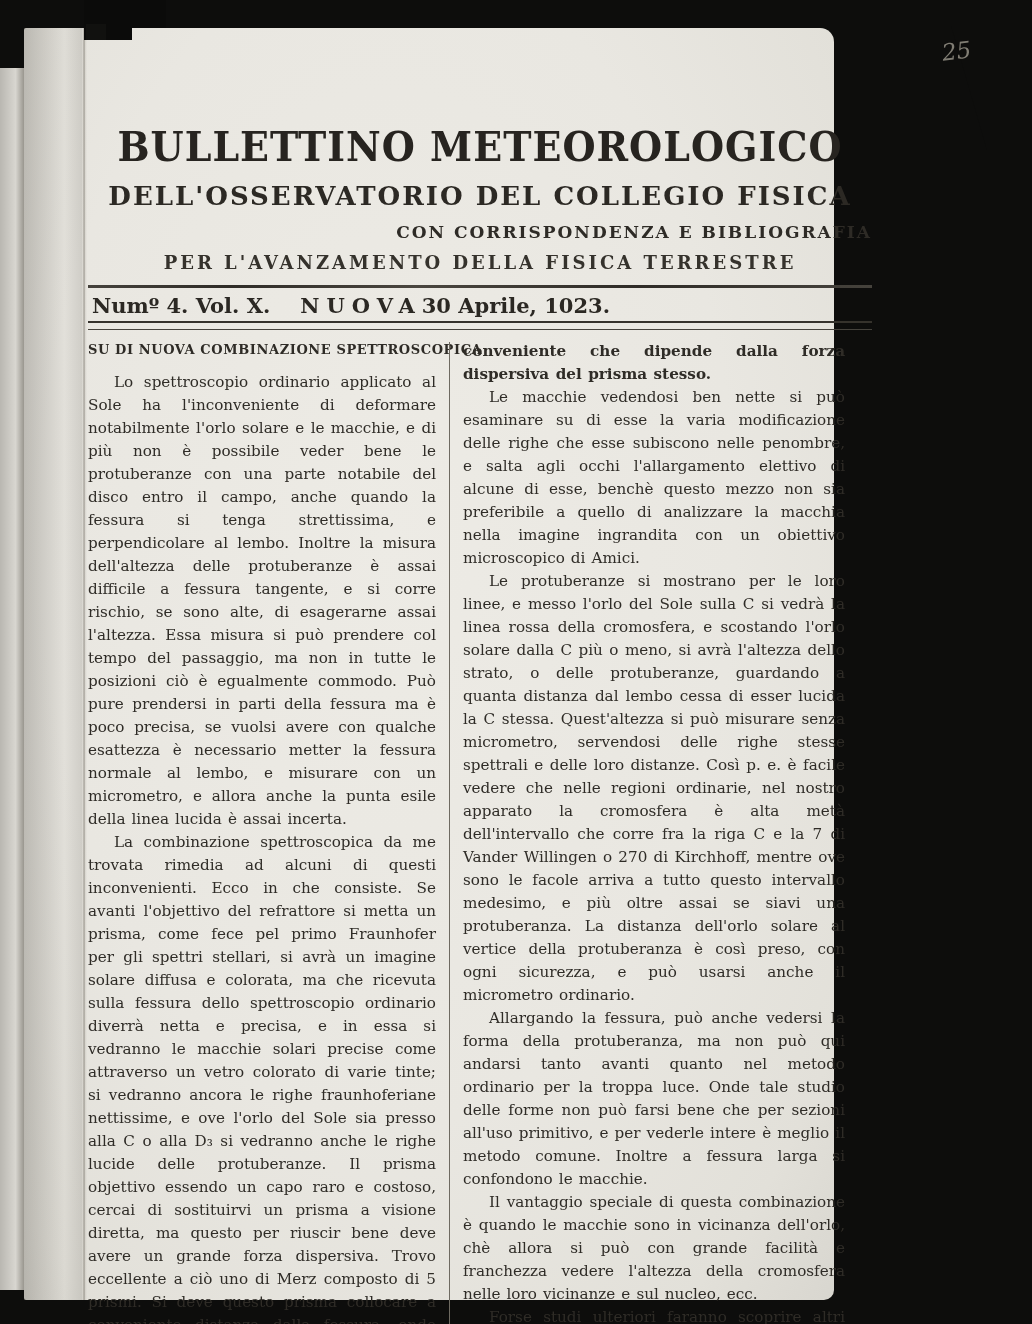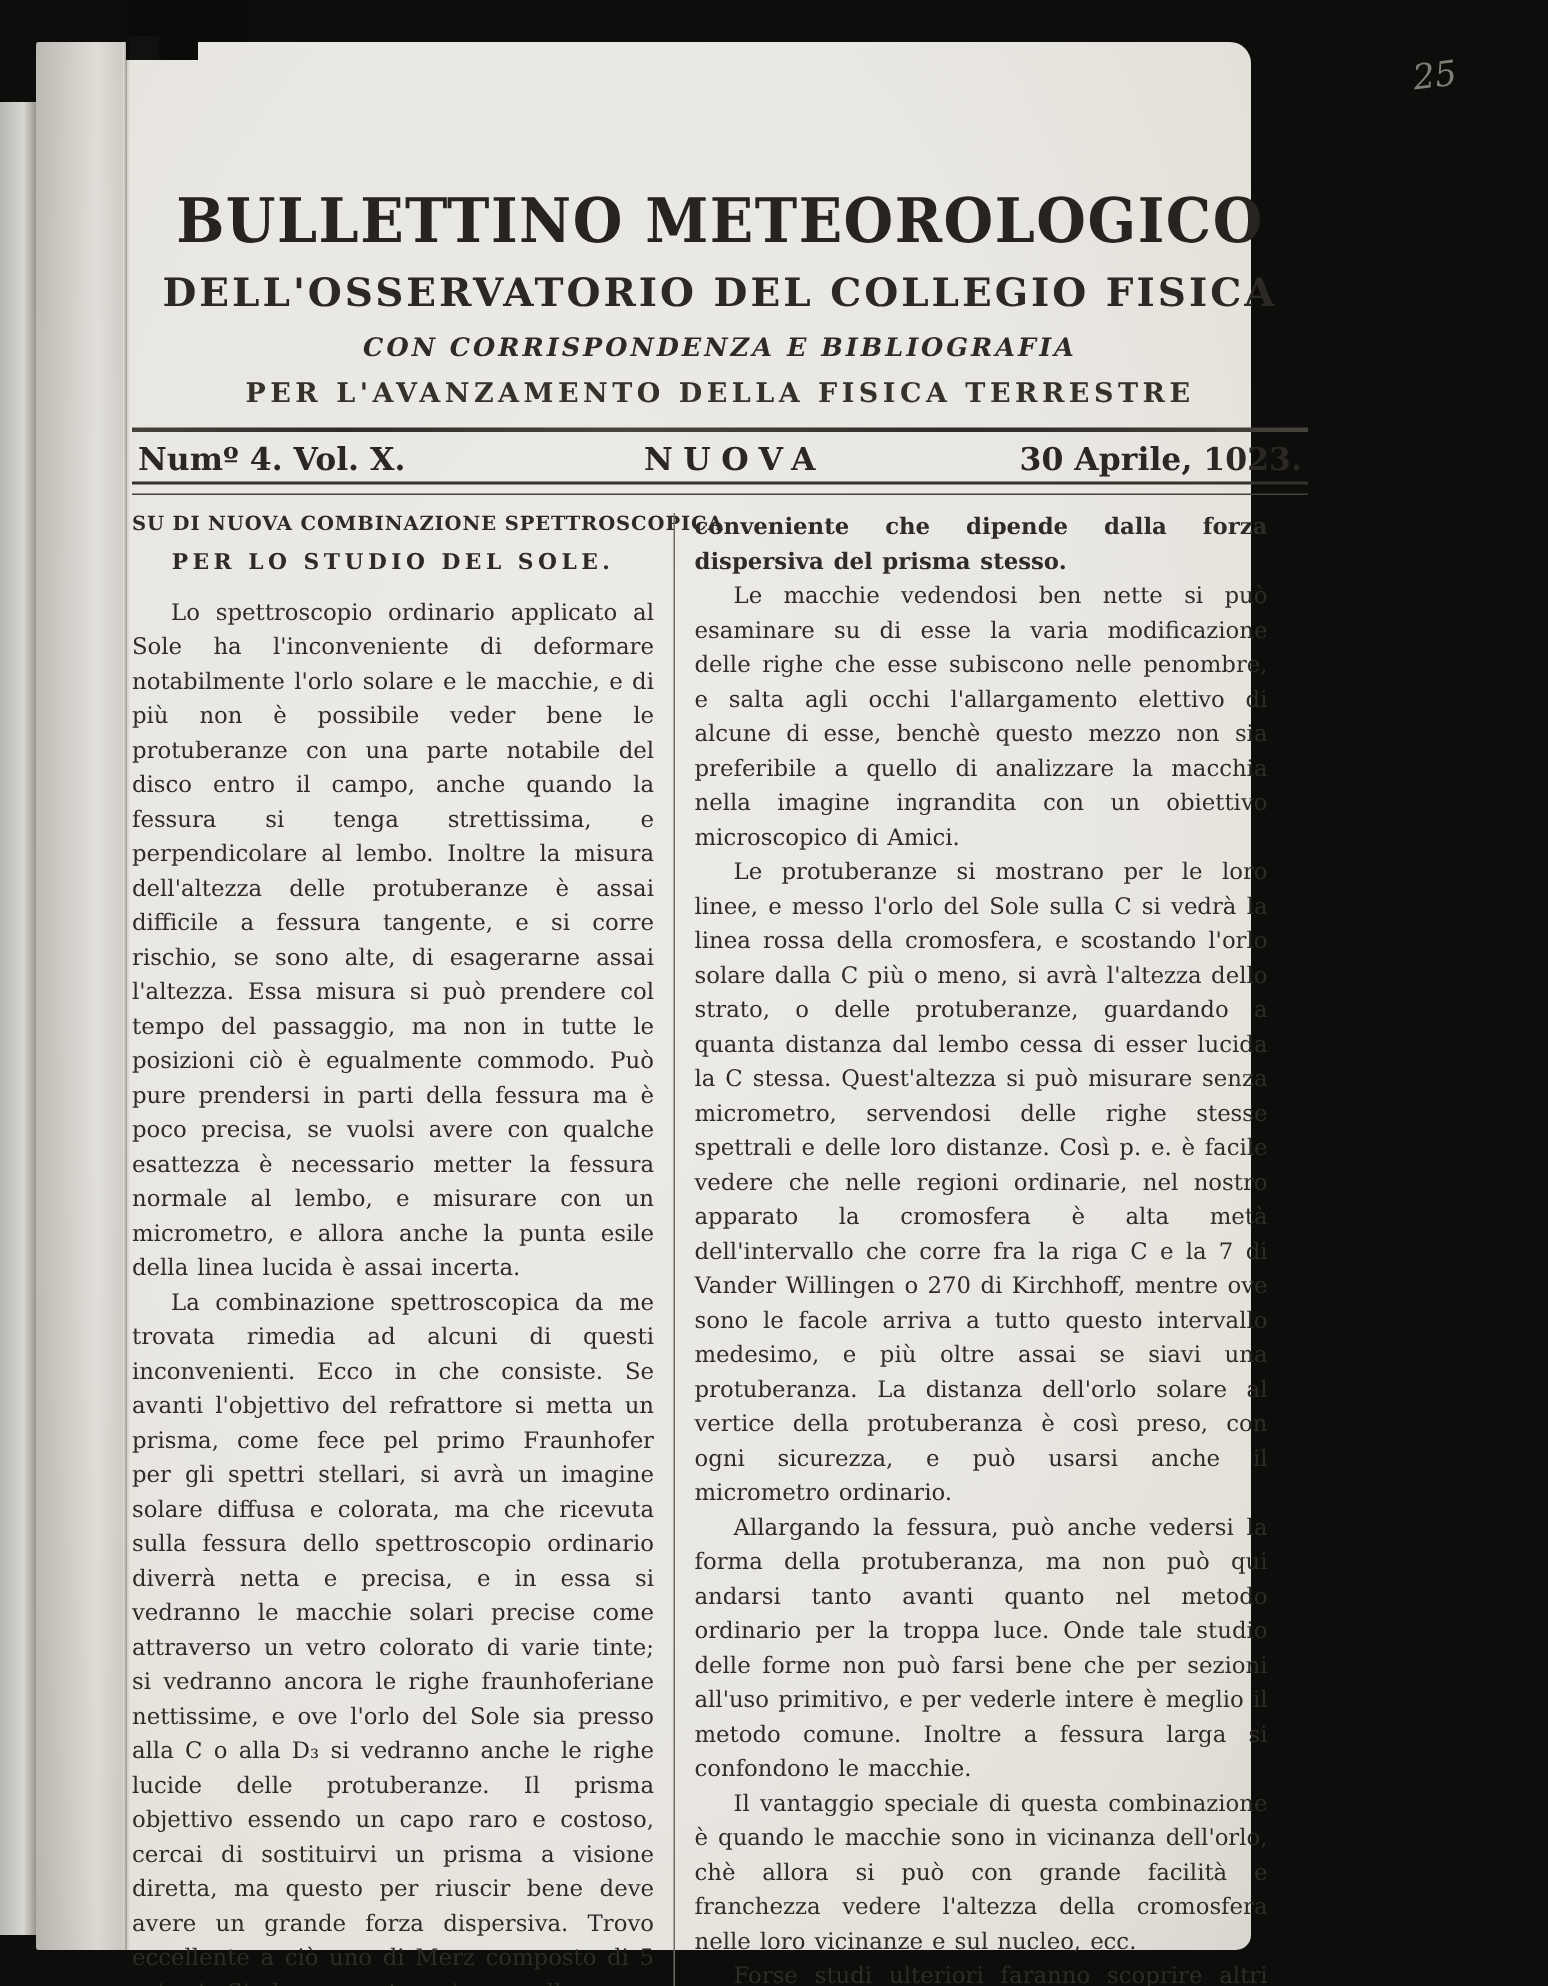--- a/index.html
+++ b/index.html
@@ -59,33 +59,33 @@
     font-size:38px;font-weight:bold;letter-spacing:1px;
     transform:scaleY(1.08);color:#272420;
     white-space:nowrap;
   }
   .m-sub{
     margin-top:12px;text-align:center;
     font-size:26px;font-weight:bold;letter-spacing:2px;
     color:#2c2924;white-space:nowrap;
   }
   .m-line3{
-    margin-top:11px;text-align:center;
-    font-size:17px;font-weight:bold;letter-spacing:2px;color:#2e2b26;font-style:italic;
+    margin-top:11px;text-align:right;
+    font-size:17px;font-weight:bold;letter-spacing:2px;color:#2e2b26;
   }
   .m-line4{
     margin-top:10px;text-align:center;
     font-size:18px;font-weight:bold;letter-spacing:3px;color:#35322c;
   }
   .rule1{
     margin-top:12px;height:3px;
     background:linear-gradient(90deg,#45423c 0%,#2f2c27 18%,#4a463f 42%,#2f2c27 70%,#45423c 100%);
   }
   .dateline{
-    display:flex;align-items:baseline;justify-content:space-between;
+    display:flex;align-items:baseline;
     padding:5px 4px 3px 4px;
     font-size:21px;font-weight:bold;color:#2b2823;
   }
   .dateline .place{letter-spacing:7px;margin-left:30px;}
   .rule2{
     height:6px;border-top:2px solid #35322c;border-bottom:1px solid #45423c;
   }
   .columns{
     display:flex;margin-top:8px;
   }
@@ -131,21 +131,20 @@
       <span class="place">NUOVA</span>
       <span class="date">30 Aprile, 1023.</span>
     </div>
 
     <div class="rule2"></div>
 
     <div class="columns">
 
       <div class="col-left">
         <div class="art-head1">SU DI NUOVA COMBINAZIONE SPETTROSCOPICA</div>
-        <div class="art-head2">PER LO STUDIO DEL SOLE.</div>
         <div class="body-text">
           <p>Lo spettroscopio ordinario applicato al Sole ha l'inconveniente di deformare notabilmente l'orlo solare e le macchie, e di più non è possibile veder bene le protuberanze con una parte notabile del disco entro il campo, anche quando la fessura si tenga strettissima, e perpendicolare al lembo. Inoltre la misura dell'altezza delle protuberanze è assai difficile a fessura tangente, e si corre rischio, se sono alte, di esagerarne assai l'altezza. Essa misura si può prendere col tempo del passaggio, ma non in tutte le posizioni ciò è egualmente commodo. Può pure prendersi in parti della fessura ma è poco precisa, se vuolsi avere con qualche esattezza è necessario metter la fessura normale al lembo, e misurare con un micrometro, e allora anche la punta esile della linea lucida è assai incerta.</p>
           <p>La combinazione spettroscopica da me trovata rimedia ad alcuni di questi inconvenienti. Ecco in che consiste. Se avanti l'objettivo del refrattore si metta un prisma, come fece pel primo Fraunhofer per gli spettri stellari, si avrà un imagine solare diffusa e colorata, ma che ricevuta sulla fessura dello spettroscopio ordinario diverrà netta e precisa, e in essa si vedranno le macchie solari precise come attraverso un vetro colorato di varie tinte; si vedranno ancora le righe fraunhoferiane nettissime, e ove l'orlo del Sole sia presso alla C o alla D₃ si vedranno anche le righe lucide delle protuberanze. Il prisma objettivo essendo un capo raro e costoso, cercai di sostituirvi un prisma a visione diretta, ma questo per riuscir bene deve avere un grande forza dispersiva. Trovo eccellente a ciò uno di Merz composto di 5 prismi. Si deve questo prisma collocare a conveniente distanza dalla fessura, onde l'orlo del Sole sia ben espanso nei colori dell'iride. Alcuni pochi tentativi insegnano presto il posto</p>
         </div>
       </div>
 
       <div class="col-divider"></div>
 
       <div class="col-right">
         <div class="body-text">

